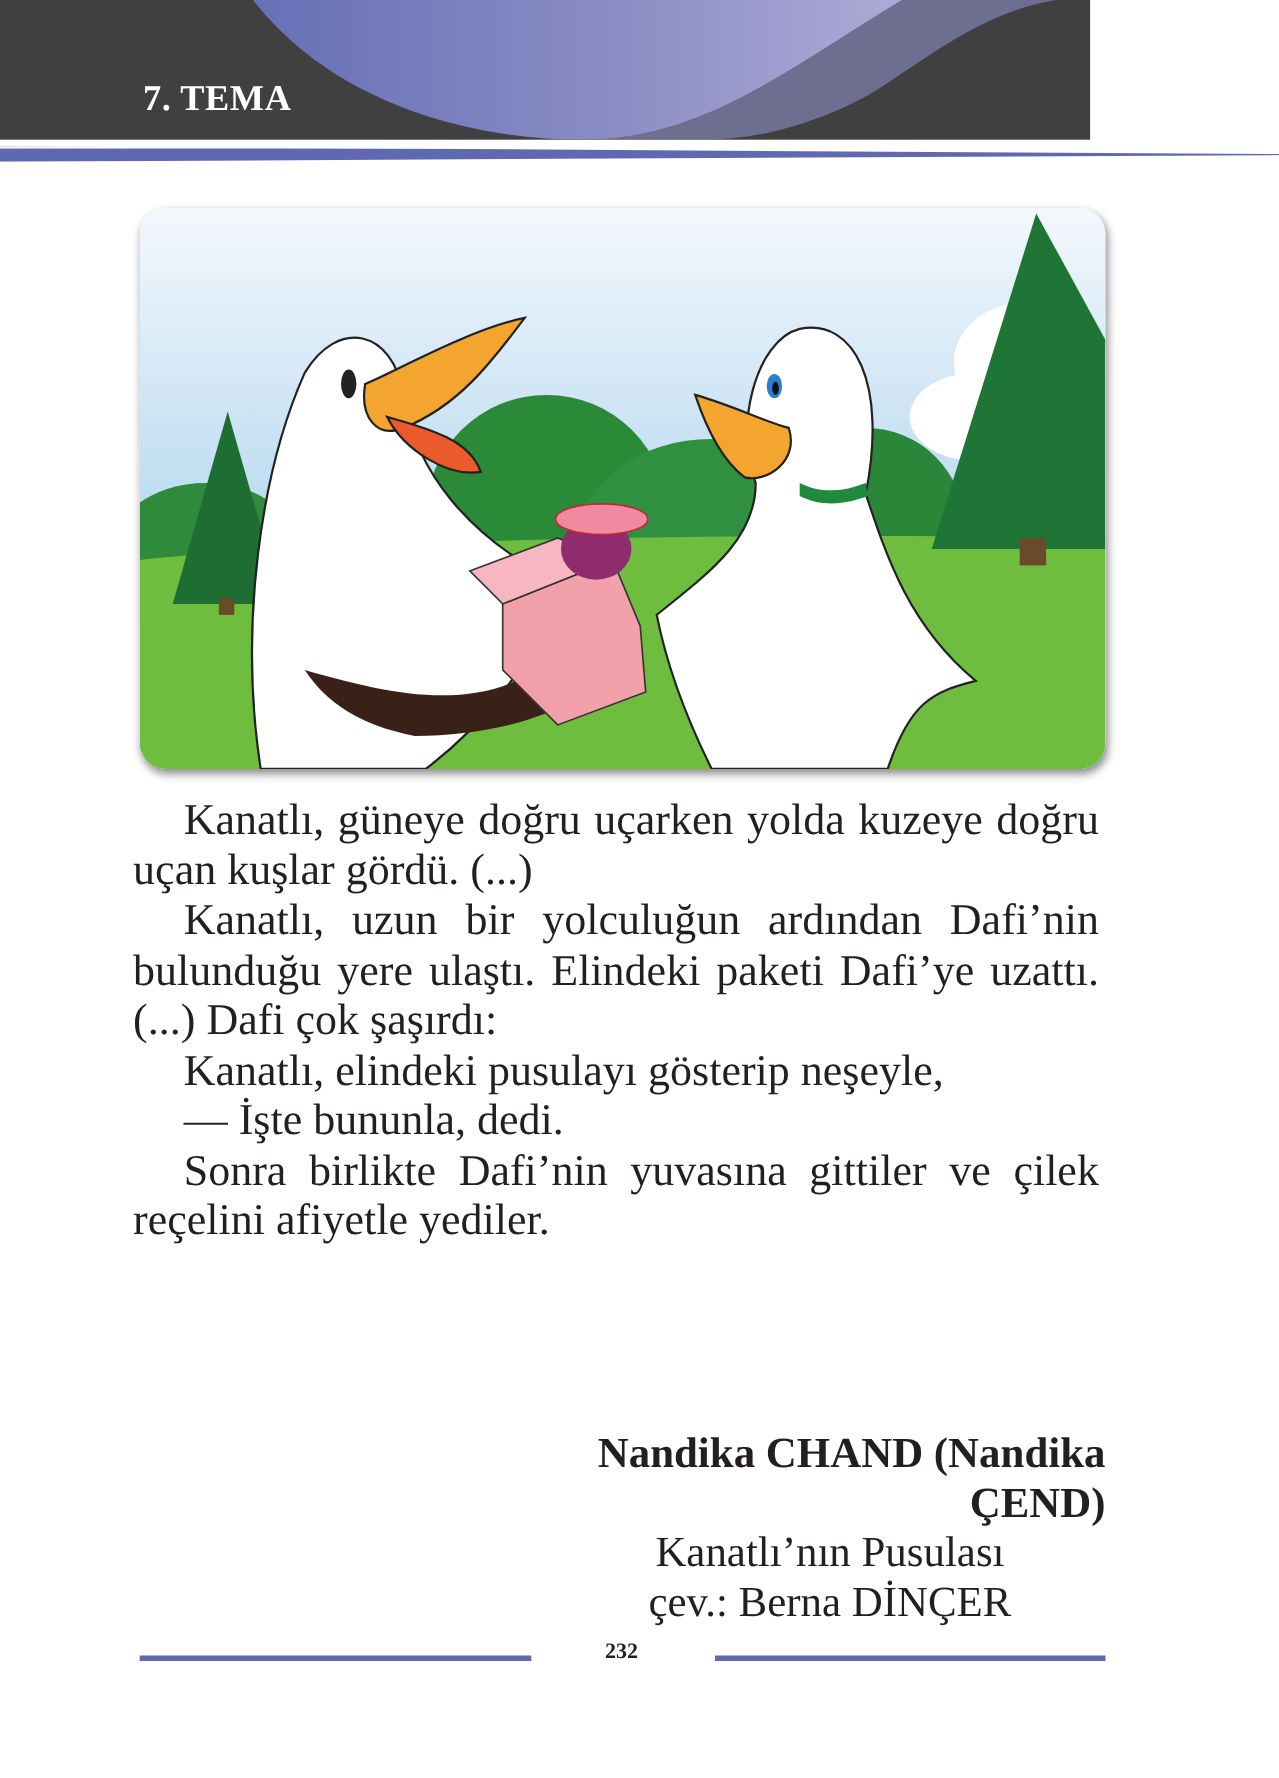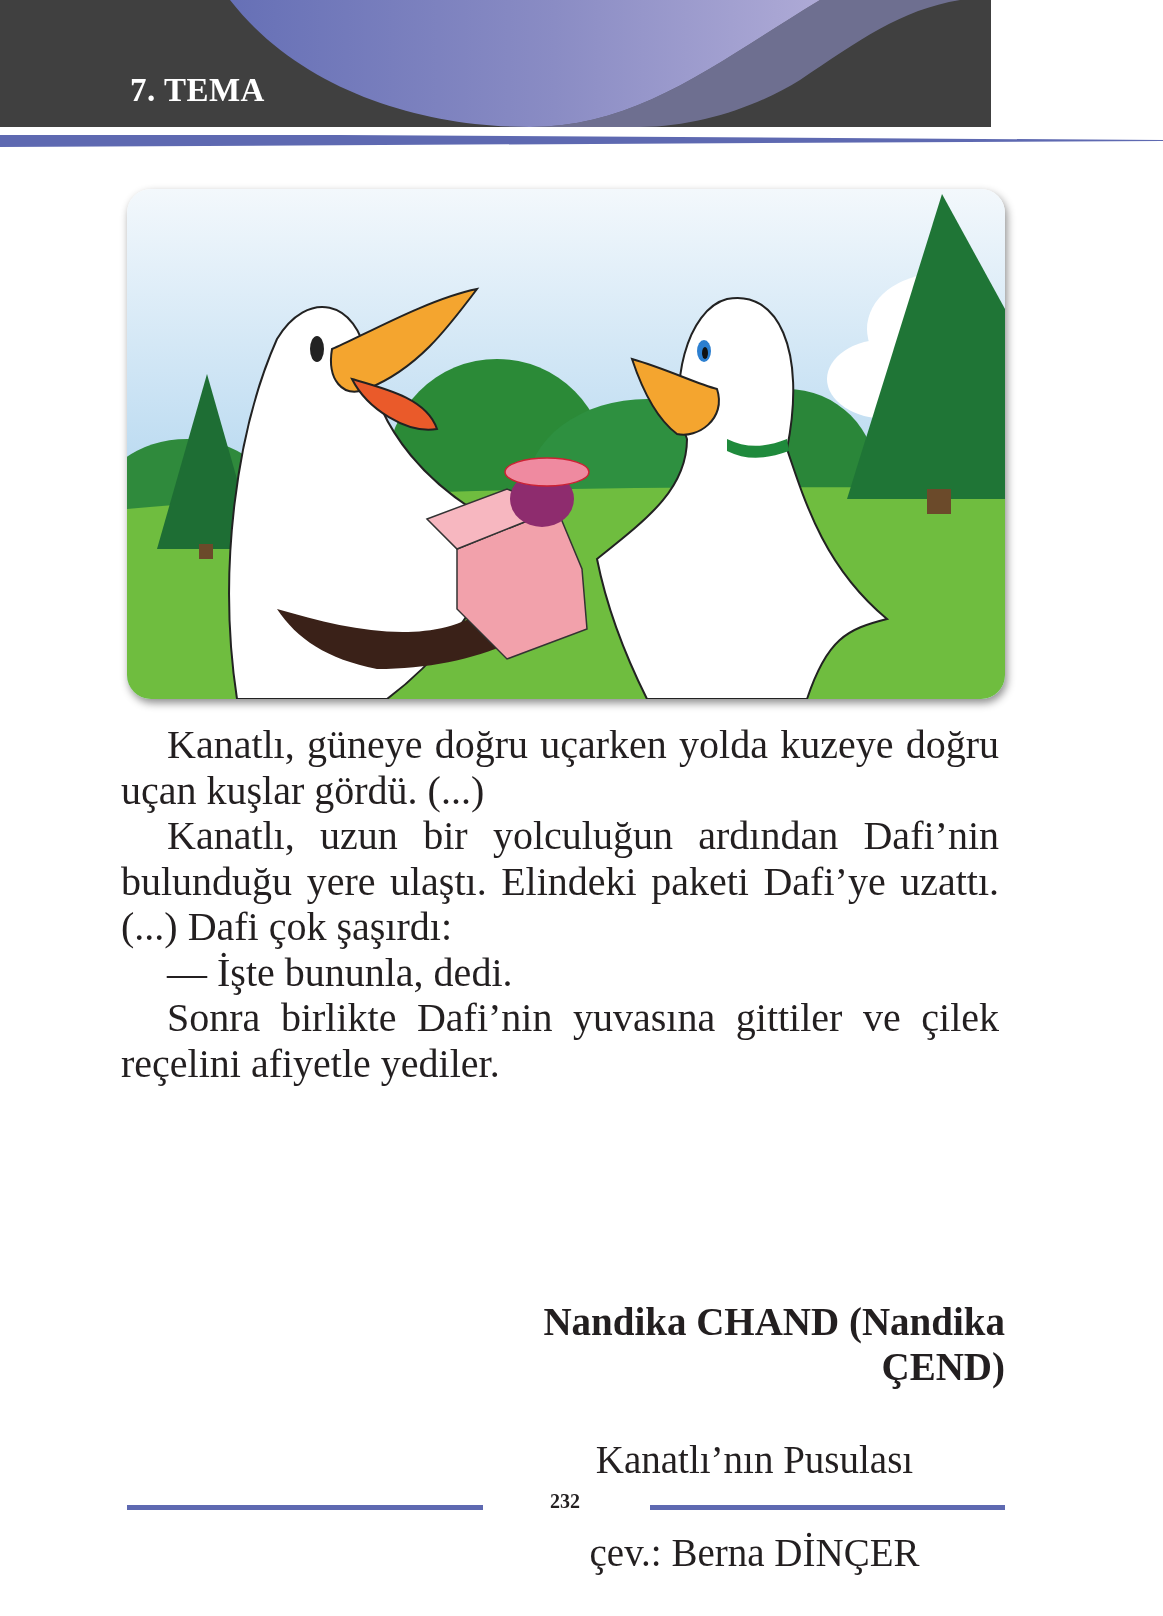--- a/index.html
+++ b/index.html
@@ -15,21 +15,21 @@
                   box-shadow:2px 4px 8px rgba(0,0,0,0.45); }
   .illustration svg { display:block; }
 
   .story { position:absolute; left:121px; top:722px; width:878px; font-size:40px; line-height:45.5px; }
   .story p { margin:0; text-align:justify; text-align-last:left; }
   .story p.indent { text-indent:46px; }
   .story p + p { margin-top:0; }
 
   .credits { position:absolute; left:480px; top:1299px; width:525px; text-align:center; font-size:39px; line-height:45px; }
   .credits .author { font-weight:bold; text-align:right; }
-  .credits .line { padding-left:24px;margin-top:48px; }
+  .credits .line { padding-left:24px; }
 
   .footer-rule { position:absolute; top:1505px; height:5px; background:#5e69b1; }
   .page-number { position:absolute; left:520px; top:1490px; width:90px; text-align:center; font-size:20px; font-weight:bold; }
 </style>
 </head>
 <body>
 
 <div class="header-band">
   <svg width="1163" height="127">
     <defs>
@@ -95,20 +95,21 @@
     <ellipse cx="577" cy="162" rx="7" ry="11" fill="#2c7fd0"></ellipse>
     <ellipse cx="578" cy="164" rx="3" ry="6" fill="#111"></ellipse>
 
     <path d="M600,250 C620,260 640,258 660,250 L662,262 C640,270 620,272 600,262 Z" fill="#1f8a3c"></path>
   </svg>
 </div>
 
 <div class="story">
   <p class="indent">Kanatlı, güneye doğru uçarken yolda kuzeye doğru uçan kuşlar gördü. (...)</p>
   <p class="indent">Kanatlı, uzun bir yolculuğun ardından Dafi’nin bulunduğu yere ulaştı. Elindeki paketi Dafi’ye uzattı. (...) Dafi çok şaşırdı:</p>
+  <p class="indent">Kanatlı, elindeki pusulayı gösterip neşeyle,</p>
   <p class="indent">— İşte bununla, dedi.</p>
   <p class="indent">Sonra birlikte Dafi’nin yuvasına gittiler ve çilek reçelini afiyetle yediler.</p>
 </div>
 
 <div class="credits">
   <div class="author">Nandika CHAND (Nandika ÇEND)</div>
   <div class="line">Kanatlı’nın Pusulası</div>
   <div class="line">çev.: Berna DİNÇER</div>
 </div>
 

